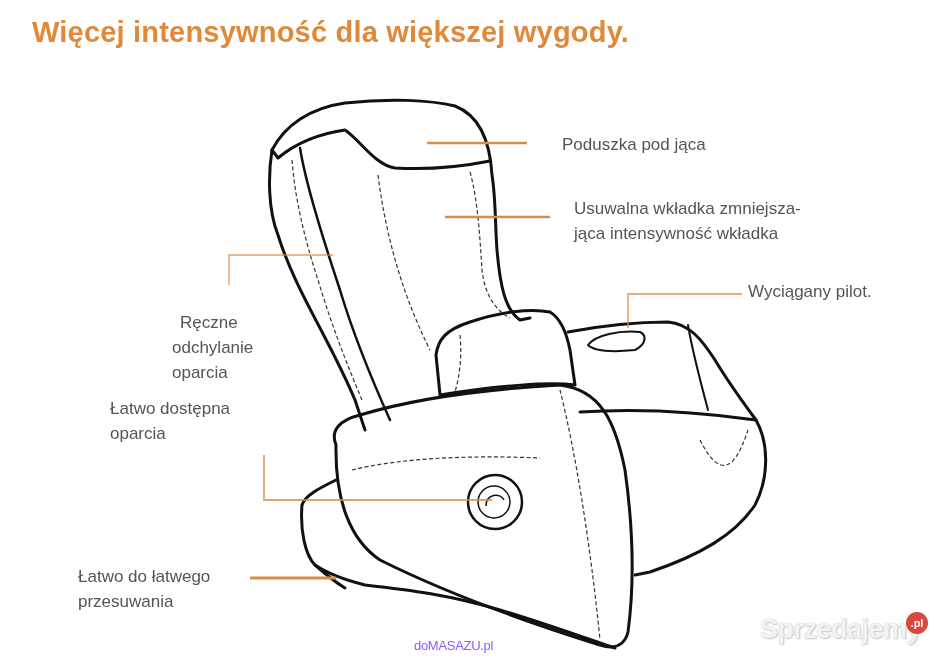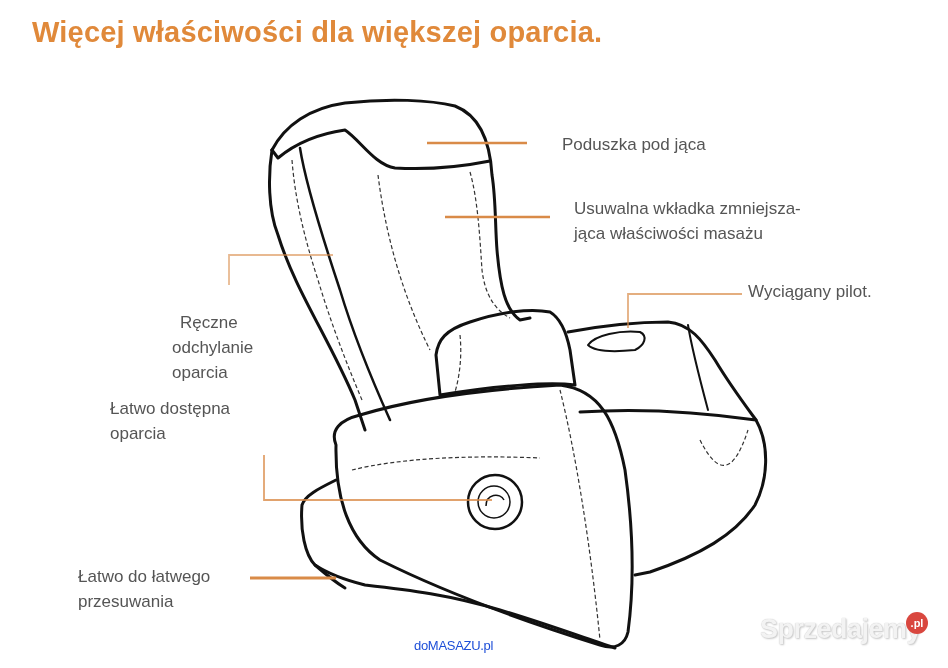--- a/index.html
+++ b/index.html
@@ -9,39 +9,39 @@
       font-family: "Liberation Sans", sans-serif; font-weight: bold;
       font-size: 29px; color: #e0893a; letter-spacing: 0.2px; white-space: nowrap;
     }
     svg.art { position: absolute; left: 0; top: 0; }
     .label {
       position: absolute; font-family: "Liberation Sans", sans-serif;
       font-size: 17px; line-height: 25px; color: #555555; white-space: nowrap;
     }
     .label .line { display: block; }
     .wm-dom {
-      position: absolute; left: 414px; top: 638px; font-size: 13px; color: #1d4ed8;
+      position: absolute; left: 414px; top: 638px; font-size: 13px; color: #8b5cf6;
       font-family: "Liberation Sans", sans-serif; letter-spacing: -0.3px;
     }
     .wm-sp {
       position: absolute; left: 760px; top: 614px;
       font-family: "Liberation Sans", sans-serif; font-weight: bold; font-size: 27px;
       color: #f3f3f3; letter-spacing: -0.5px;
       text-shadow: 0 0 1px #bdbdbd, 1px 1px 2px #c8c8c8;
     }
     .wm-badge {
       position: absolute; left: 906px; top: 612px; width: 22px; height: 22px; border-radius: 50%;
       background: #d9473f; color: #fff; font-size: 11px; font-weight: bold; line-height: 22px;
       text-align: center; font-family: "Liberation Sans", sans-serif;
     }
   </style>
 </head>
 <body>
 
-<div class="title">Więcej właściwości dla większej oparcia.</div>
+<div class="title">Więcej intensywność dla większej wygody.</div>
 
 <svg class="art" width="948" height="668" viewBox="0 0 948 668">
   <g fill="none" stroke="#111" stroke-width="3" stroke-linejoin="round" stroke-linecap="round">
 
     <path d="M272 150 C285 125 310 108 345 103 C390 98 430 100 455 106 C478 115 490 140 492 175 C496 200 495 225 497 250 C500 285 505 310 520 320 L530 318"></path>
     <path d="M272 150 C268 175 268 210 278 235 C295 290 330 340 355 400 L365 430"></path>
 
     <path d="M272 150 L278 158 C290 148 310 135 345 130 C360 140 375 165 395 168 C430 170 465 166 490 161"></path>
 
     <path d="M300 148 C305 180 320 230 340 290 C355 340 372 380 390 420" stroke-width="2.5"></path>
@@ -84,21 +84,21 @@
     <polyline points="264,455 264,500 492,500" stroke-width="1.8" opacity="0.8"></polyline>
     <line x1="250" y1="578" x2="336" y2="578" stroke-width="3"></line>
   </g>
 </svg>
 
 <div class="label" style="left:562px; top:132px;">
   <span class="line">Poduszka pod jąca</span>
 </div>
 <div class="label" style="left:566px; top:196px;margin-left:8px;">
   <span class="line">Usuwalna wkładka zmniejsza-</span>
-  <span class="line">jąca właściwości masażu</span>
+  <span class="line">jąca intensywność wkładka</span>
 </div>
 <div class="label" style="left:748px; top:279px;">
   <span class="line">Wyciągany pilot.</span>
 </div>
 <div class="label" style="left:172px; top:273px; text-align:left;">
   <span class="line" style="padding-left:8px;margin-top:37px;">Ręczne</span>
   <span class="line">odchylanie</span>
   <span class="line">oparcia</span>
 </div>
 <div class="label" style="left:70px; top:396px;margin-left:40px;">

